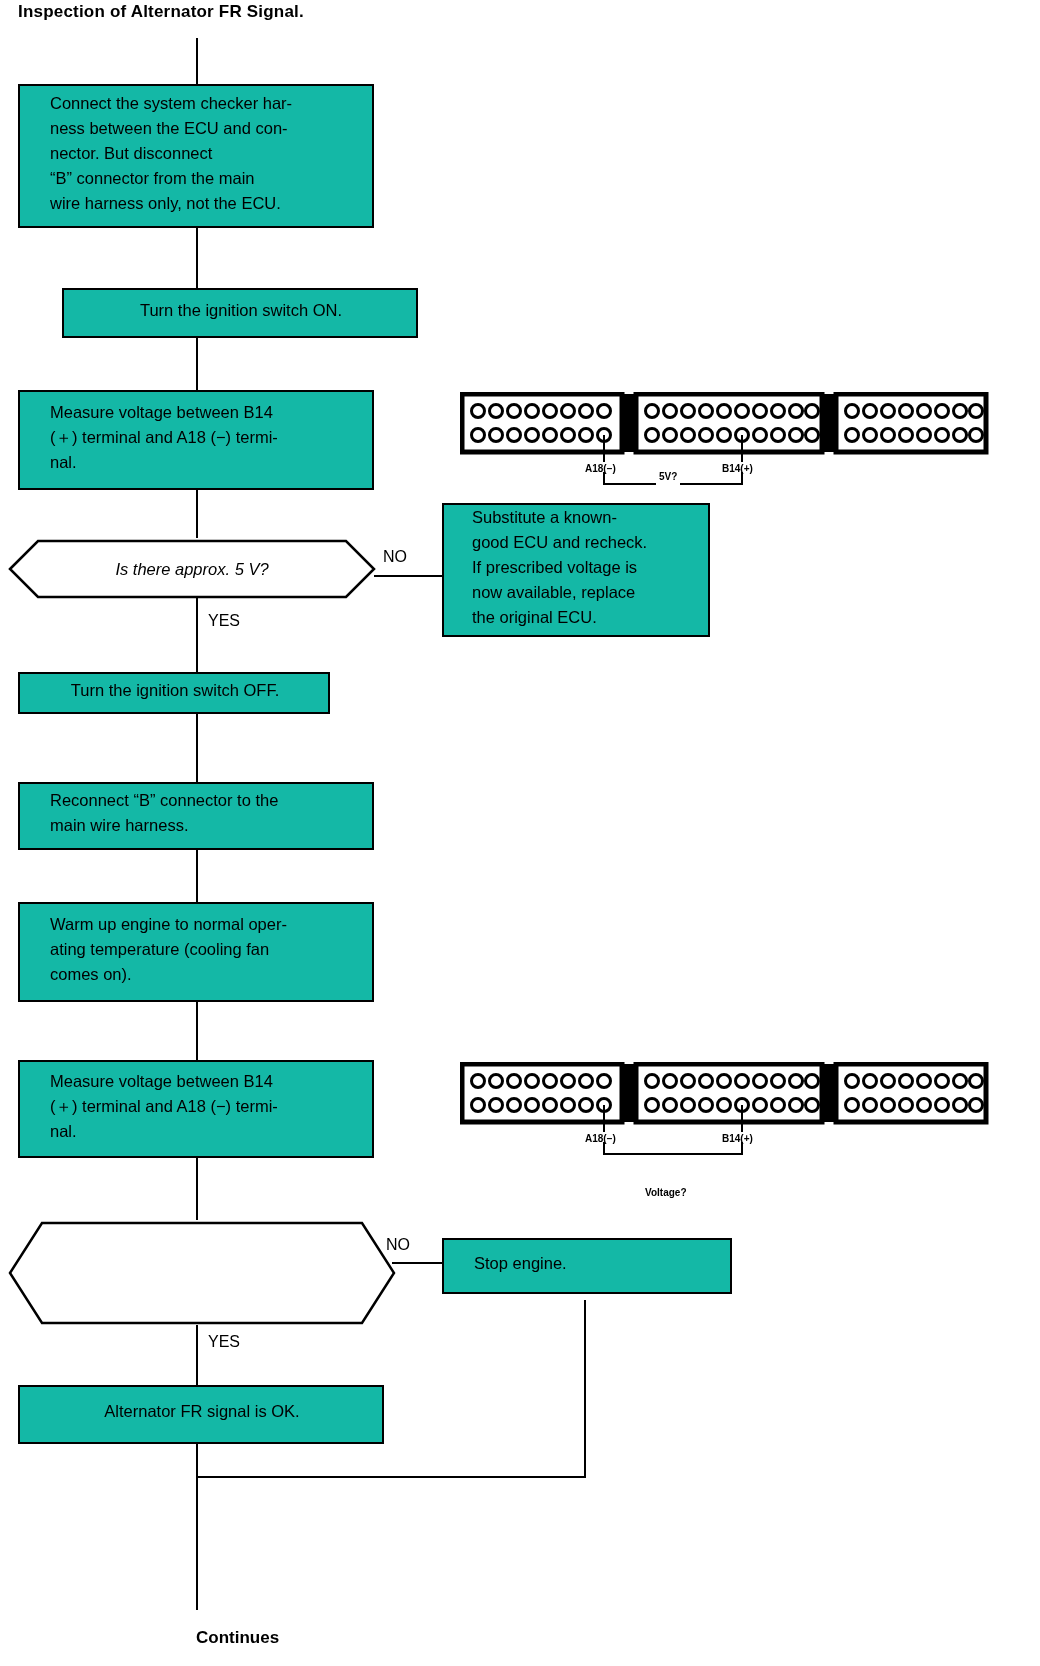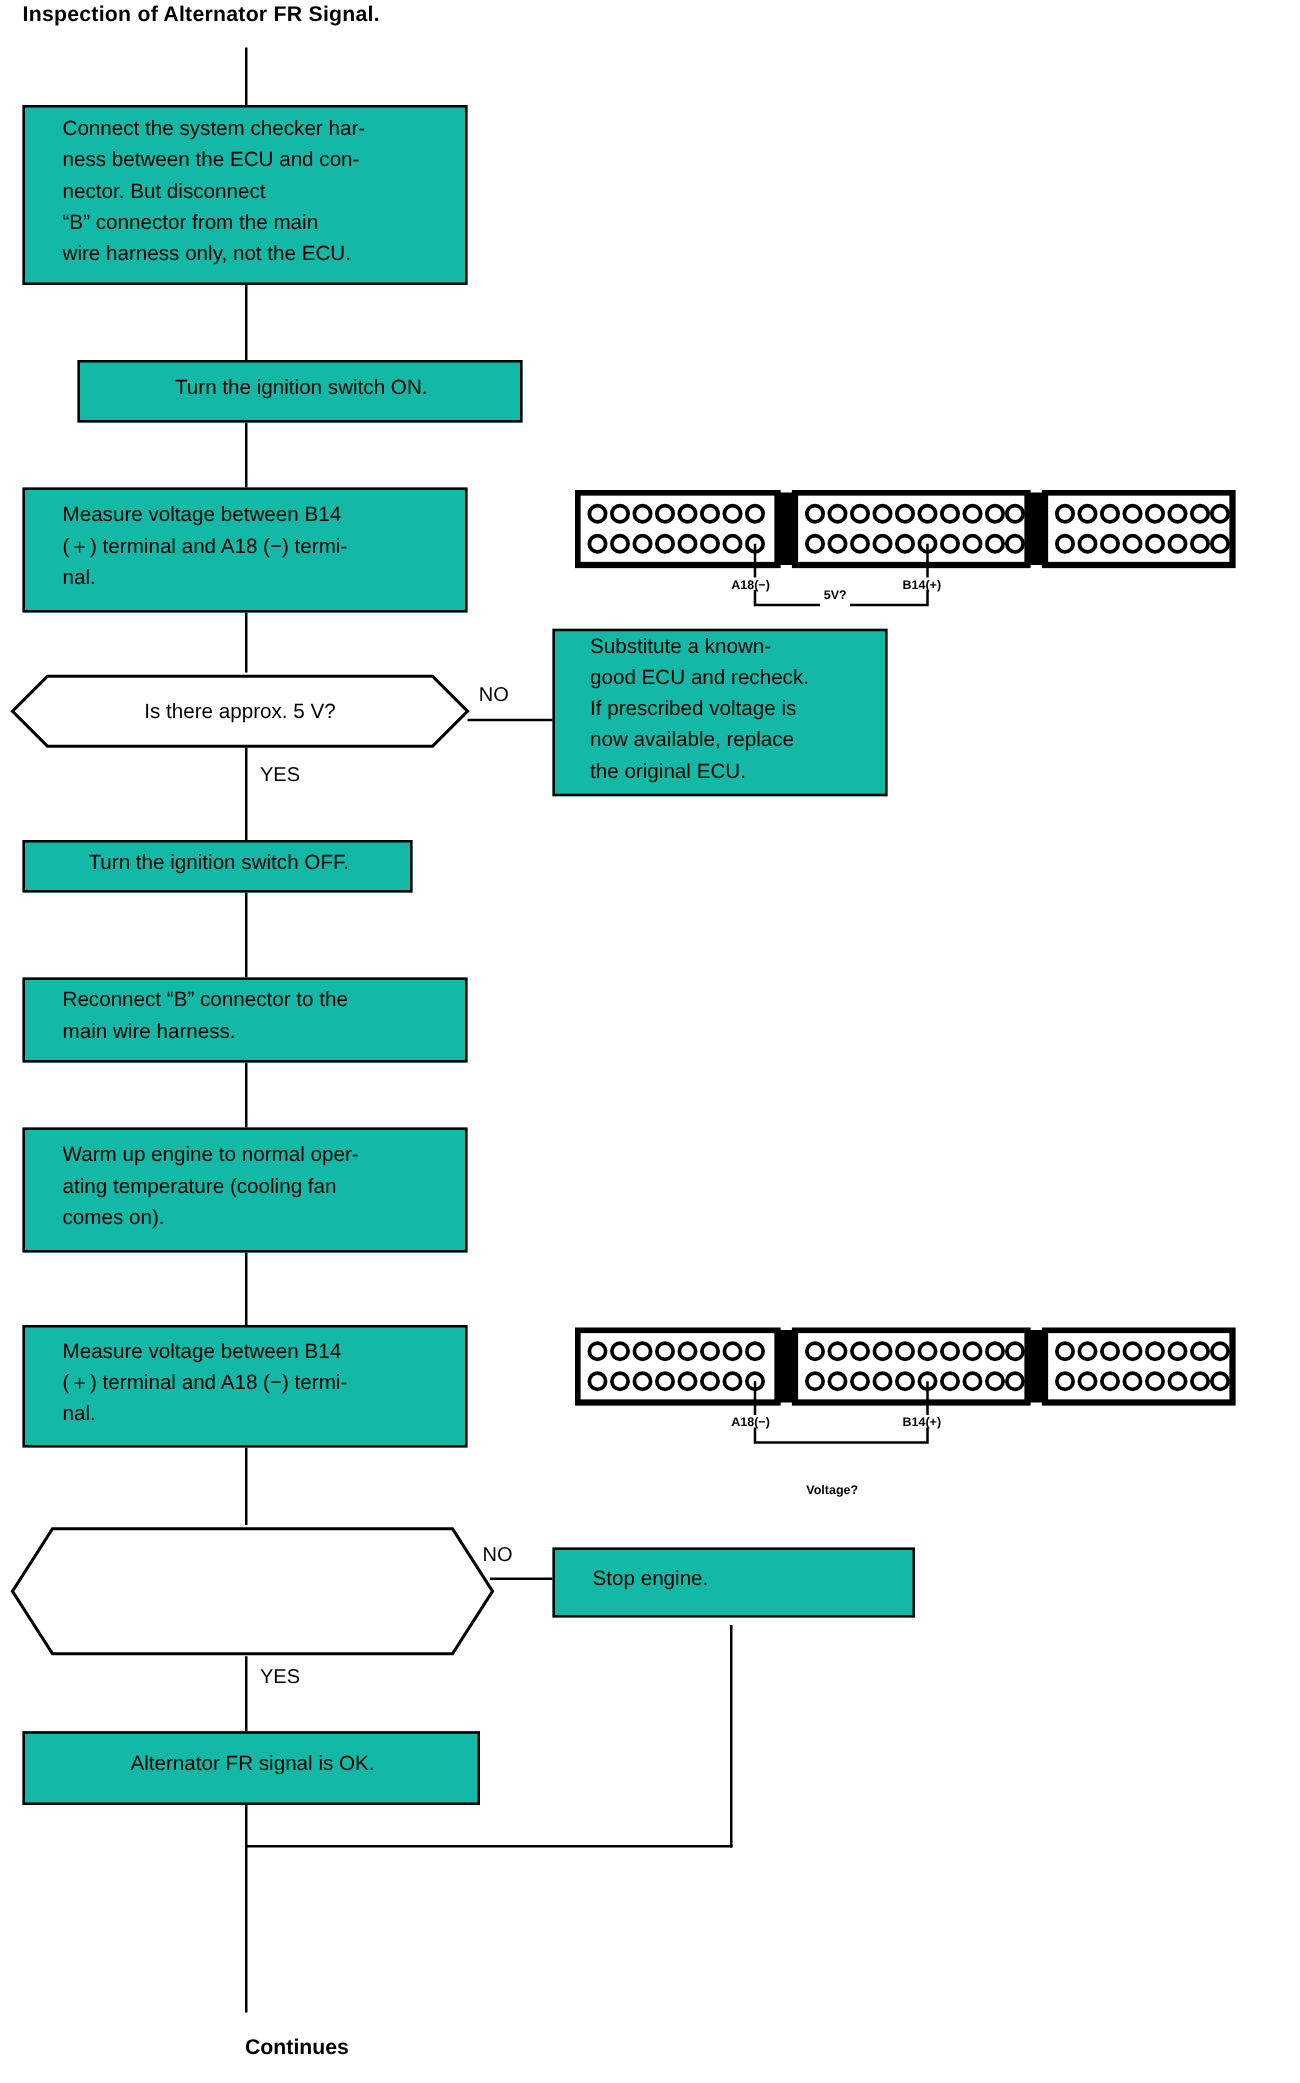--- a/index.html
+++ b/index.html
@@ -36,20 +36,21 @@
     box-sizing:border-box;
     position:absolute;
     display:flex; align-items:center; justify-content:center;
   }
   .dbox .hexsvg{position:absolute; left:0; top:0;}
   .dbox .txt{
     position:relative; z-index:2;
     font-size:16.5px; line-height:25px;
     text-align:center; white-space:pre-line;
     padding:0 44px;
+    font-style:italic;
   }
   .dbox .txt.just{text-align:justify; text-align-last:center;}
 
   
   .vline{background:#000; width:2px;}
   .hline{background:#000; height:2px;}
 
   .lbl{font-size:16px; line-height:18px;}
   .lbl.small{font-size:15.5px;}
 

